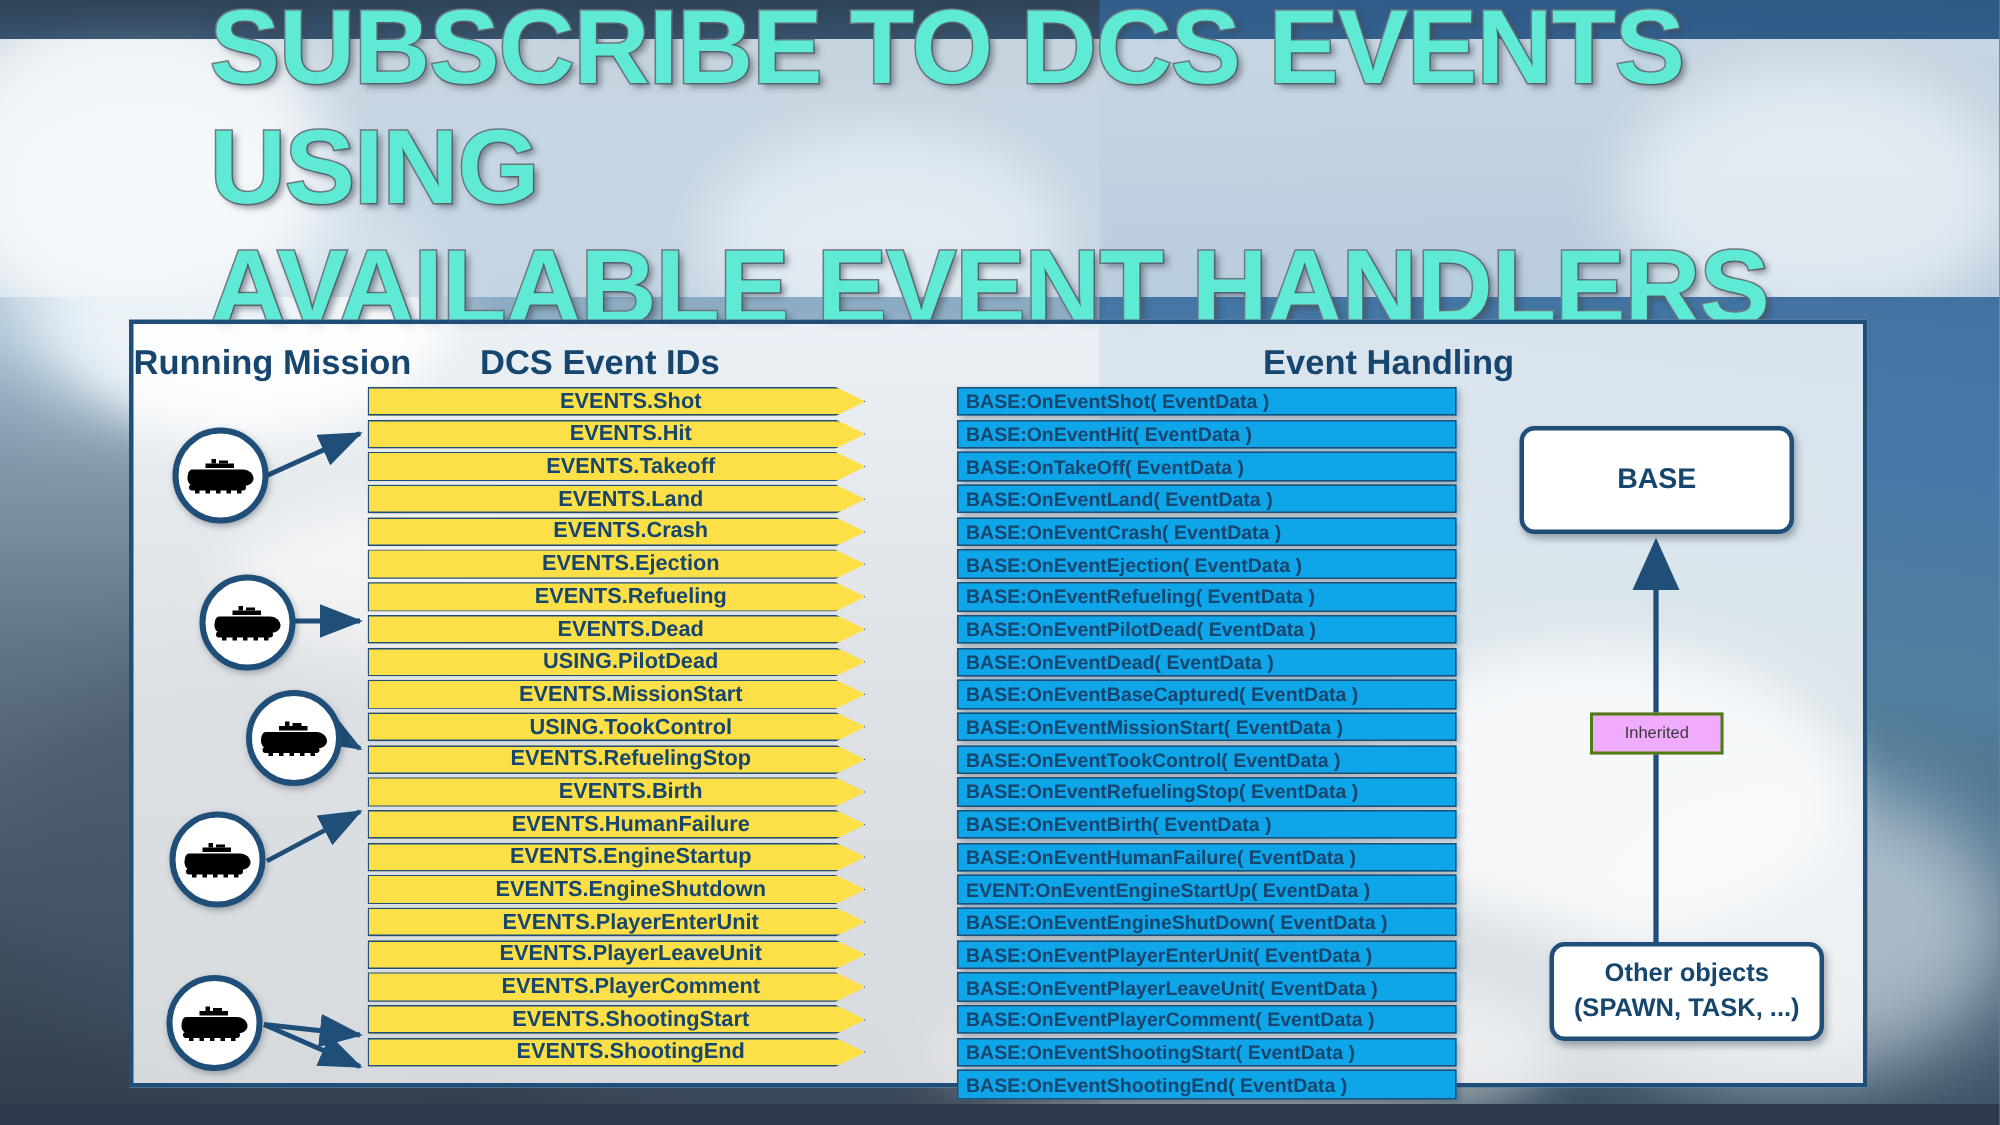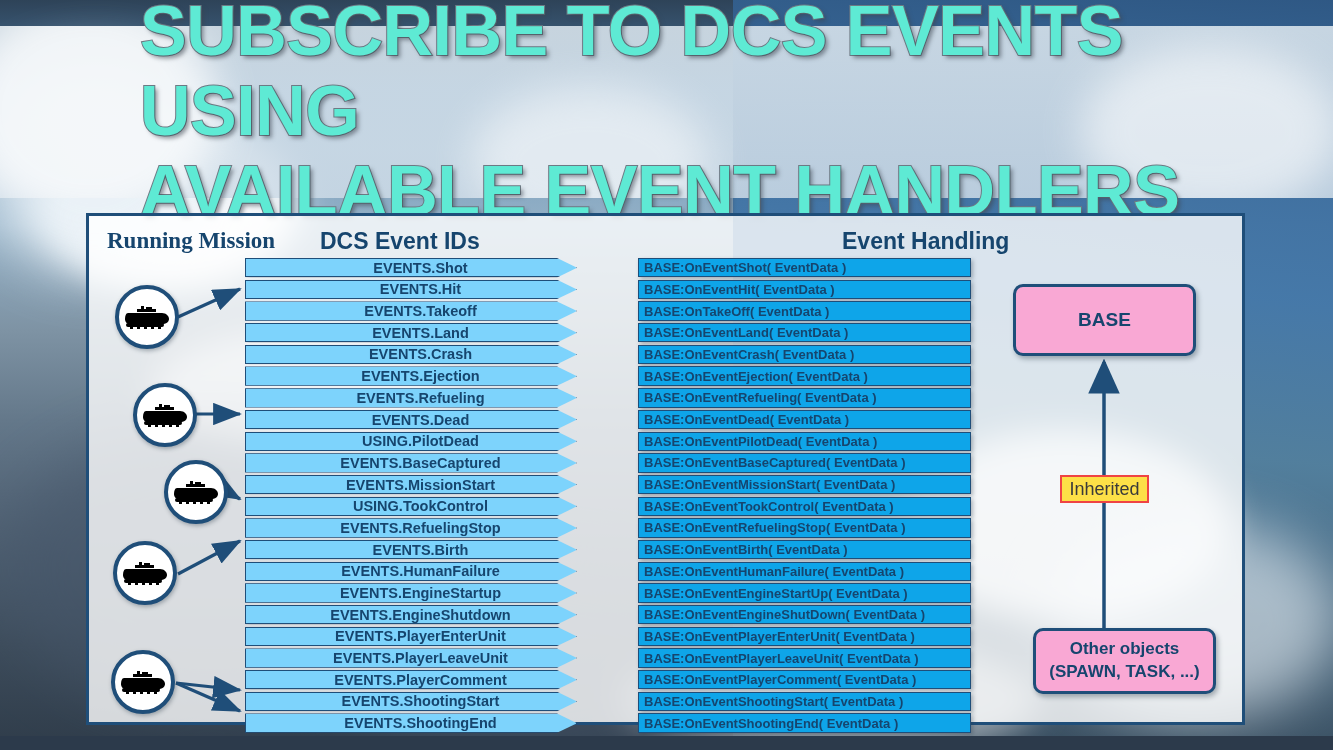--- a/index.html
+++ b/index.html
@@ -44,28 +44,28 @@
     text-shadow:3px 3px 4px rgba(60,70,80,.55);
   }
   
   #panel{
     position:absolute;left:86px;top:213px;width:1159px;height:512px;
     background:rgba(255,255,255,.80);
     border:3px solid #1f4e79;box-sizing:border-box;
   }
   
   .hdr{position:absolute;color:#16456e;font-weight:bold;font-size:23px;white-space:nowrap;}
-  #hdr-run{left:107px;top:228px;font-family:Liberation Serif, serif;}
+  #hdr-run{left:89px;top:228px;}
   #hdr-ids{left:320px;top:228px;}
   #hdr-eh{left:842px;top:228px;}
   
   #ids{position:absolute;left:245px;top:258px;width:332px;}
   .chev{
     position:relative;height:19.4px;margin-bottom:2.3px;
-    background:#7dd3fc;border:1px solid #1f4e79;box-sizing:border-box;
+    background:#fde047;border:1px solid #1f4e79;box-sizing:border-box;
     clip-path:polygon(0 0,94% 0,100% 50%,94% 100%,0 100%);
     filter:drop-shadow(2px 2px 2px rgba(40,55,70,.40));
     display:flex;align-items:center;justify-content:center;padding-left:19px;
   }
   .chev span{
     display:block;width:94%;text-align:center;
     font-size:14.5px;font-weight:bold;color:#16456e;white-space:nowrap;
   }
   
   #handlers{position:absolute;left:638px;top:258px;width:333px;}
@@ -83,33 +83,33 @@
     position:absolute;width:64px;height:64px;border-radius:50%;
     background:#ffffff;border:4px solid #1f4e79;box-sizing:border-box;
     display:flex;align-items:center;justify-content:center;
     box-shadow:1px 2px 4px rgba(30,45,60,.35);
   }
   .tank svg{display:block;}
   
   #arrows{position:absolute;left:0;top:0;width:1333px;height:750px;pointer-events:none;}
   
   .cbox{
-    position:absolute;background:#f9a8d4;border:3px solid #1f4e79;
+    position:absolute;background:#ffffff;border:3px solid #1f4e79;
     border-radius:10px;box-sizing:border-box;
     display:flex;flex-direction:column;align-items:center;justify-content:center;
     color:#16456e;font-weight:bold;
     box-shadow:2px 3px 5px rgba(30,45,60,.35);
   }
   #base-box{left:1013px;top:284px;width:183px;height:72px;font-size:19px;}
   #other-box{left:1033px;top:628px;width:183px;height:66px;font-size:17px;line-height:1.35;}
   #inherited{
     position:absolute;left:1060px;top:475px;width:89px;height:28px;
-    background:#fde047;border:2px solid #ef4444;box-sizing:border-box;
+    background:#f0abfc;border:2px solid #4d7c0f;box-sizing:border-box;
     display:flex;align-items:center;justify-content:center;
-    font-size:18px;color:#3a3a3a;
+    font-size:11px;color:#3a3a3a;
   }
   
   #bottom{position:absolute;left:0;top:736px;width:1333px;height:14px;background:#2c3a4b;}
 </style>
 </head>
 <body>
 
 <div id="bg">
   <div class="sky"></div>
   <div class="sky-right"></div>
@@ -161,23 +161,20 @@
     <div class="chev">
       <span>EVENTS.Refueling</span>
     </div>
     <div class="chev">
       <span>EVENTS.Dead</span>
     </div>
     <div class="chev">
       <span>USING.PilotDead</span>
     </div>
     <div class="chev">
-      <span>EVENTS.BaseCaptured</span>
-    </div>
-    <div class="chev">
       <span>EVENTS.MissionStart</span>
     </div>
     <div class="chev">
       <span>USING.TookControl</span>
     </div>
     <div class="chev">
       <span>EVENTS.RefuelingStop</span>
     </div>
     <div class="chev">
       <span>EVENTS.Birth</span>
@@ -224,45 +221,45 @@
     <div class="hbox">
       <span>BASE:OnEventCrash( EventData )</span>
     </div>
     <div class="hbox">
       <span>BASE:OnEventEjection( EventData )</span>
     </div>
     <div class="hbox">
       <span>BASE:OnEventRefueling( EventData )</span>
     </div>
     <div class="hbox">
+      <span>BASE:OnEventPilotDead( EventData )</span>
+    </div>
+    <div class="hbox">
       <span>BASE:OnEventDead( EventData )</span>
     </div>
     <div class="hbox">
-      <span>BASE:OnEventPilotDead( EventData )</span>
-    </div>
-    <div class="hbox">
       <span>BASE:OnEventBaseCaptured( EventData )</span>
     </div>
     <div class="hbox">
       <span>BASE:OnEventMissionStart( EventData )</span>
     </div>
     <div class="hbox">
       <span>BASE:OnEventTookControl( EventData )</span>
     </div>
     <div class="hbox">
       <span>BASE:OnEventRefuelingStop( EventData )</span>
     </div>
     <div class="hbox">
       <span>BASE:OnEventBirth( EventData )</span>
     </div>
     <div class="hbox">
       <span>BASE:OnEventHumanFailure( EventData )</span>
     </div>
     <div class="hbox">
-      <span>BASE:OnEventEngineStartUp( EventData )</span>
+      <span>EVENT:OnEventEngineStartUp( EventData )</span>
     </div>
     <div class="hbox">
       <span>BASE:OnEventEngineShutDown( EventData )</span>
     </div>
     <div class="hbox">
       <span>BASE:OnEventPlayerEnterUnit( EventData )</span>
     </div>
     <div class="hbox">
       <span>BASE:OnEventPlayerLeaveUnit( EventData )</span>
     </div>

